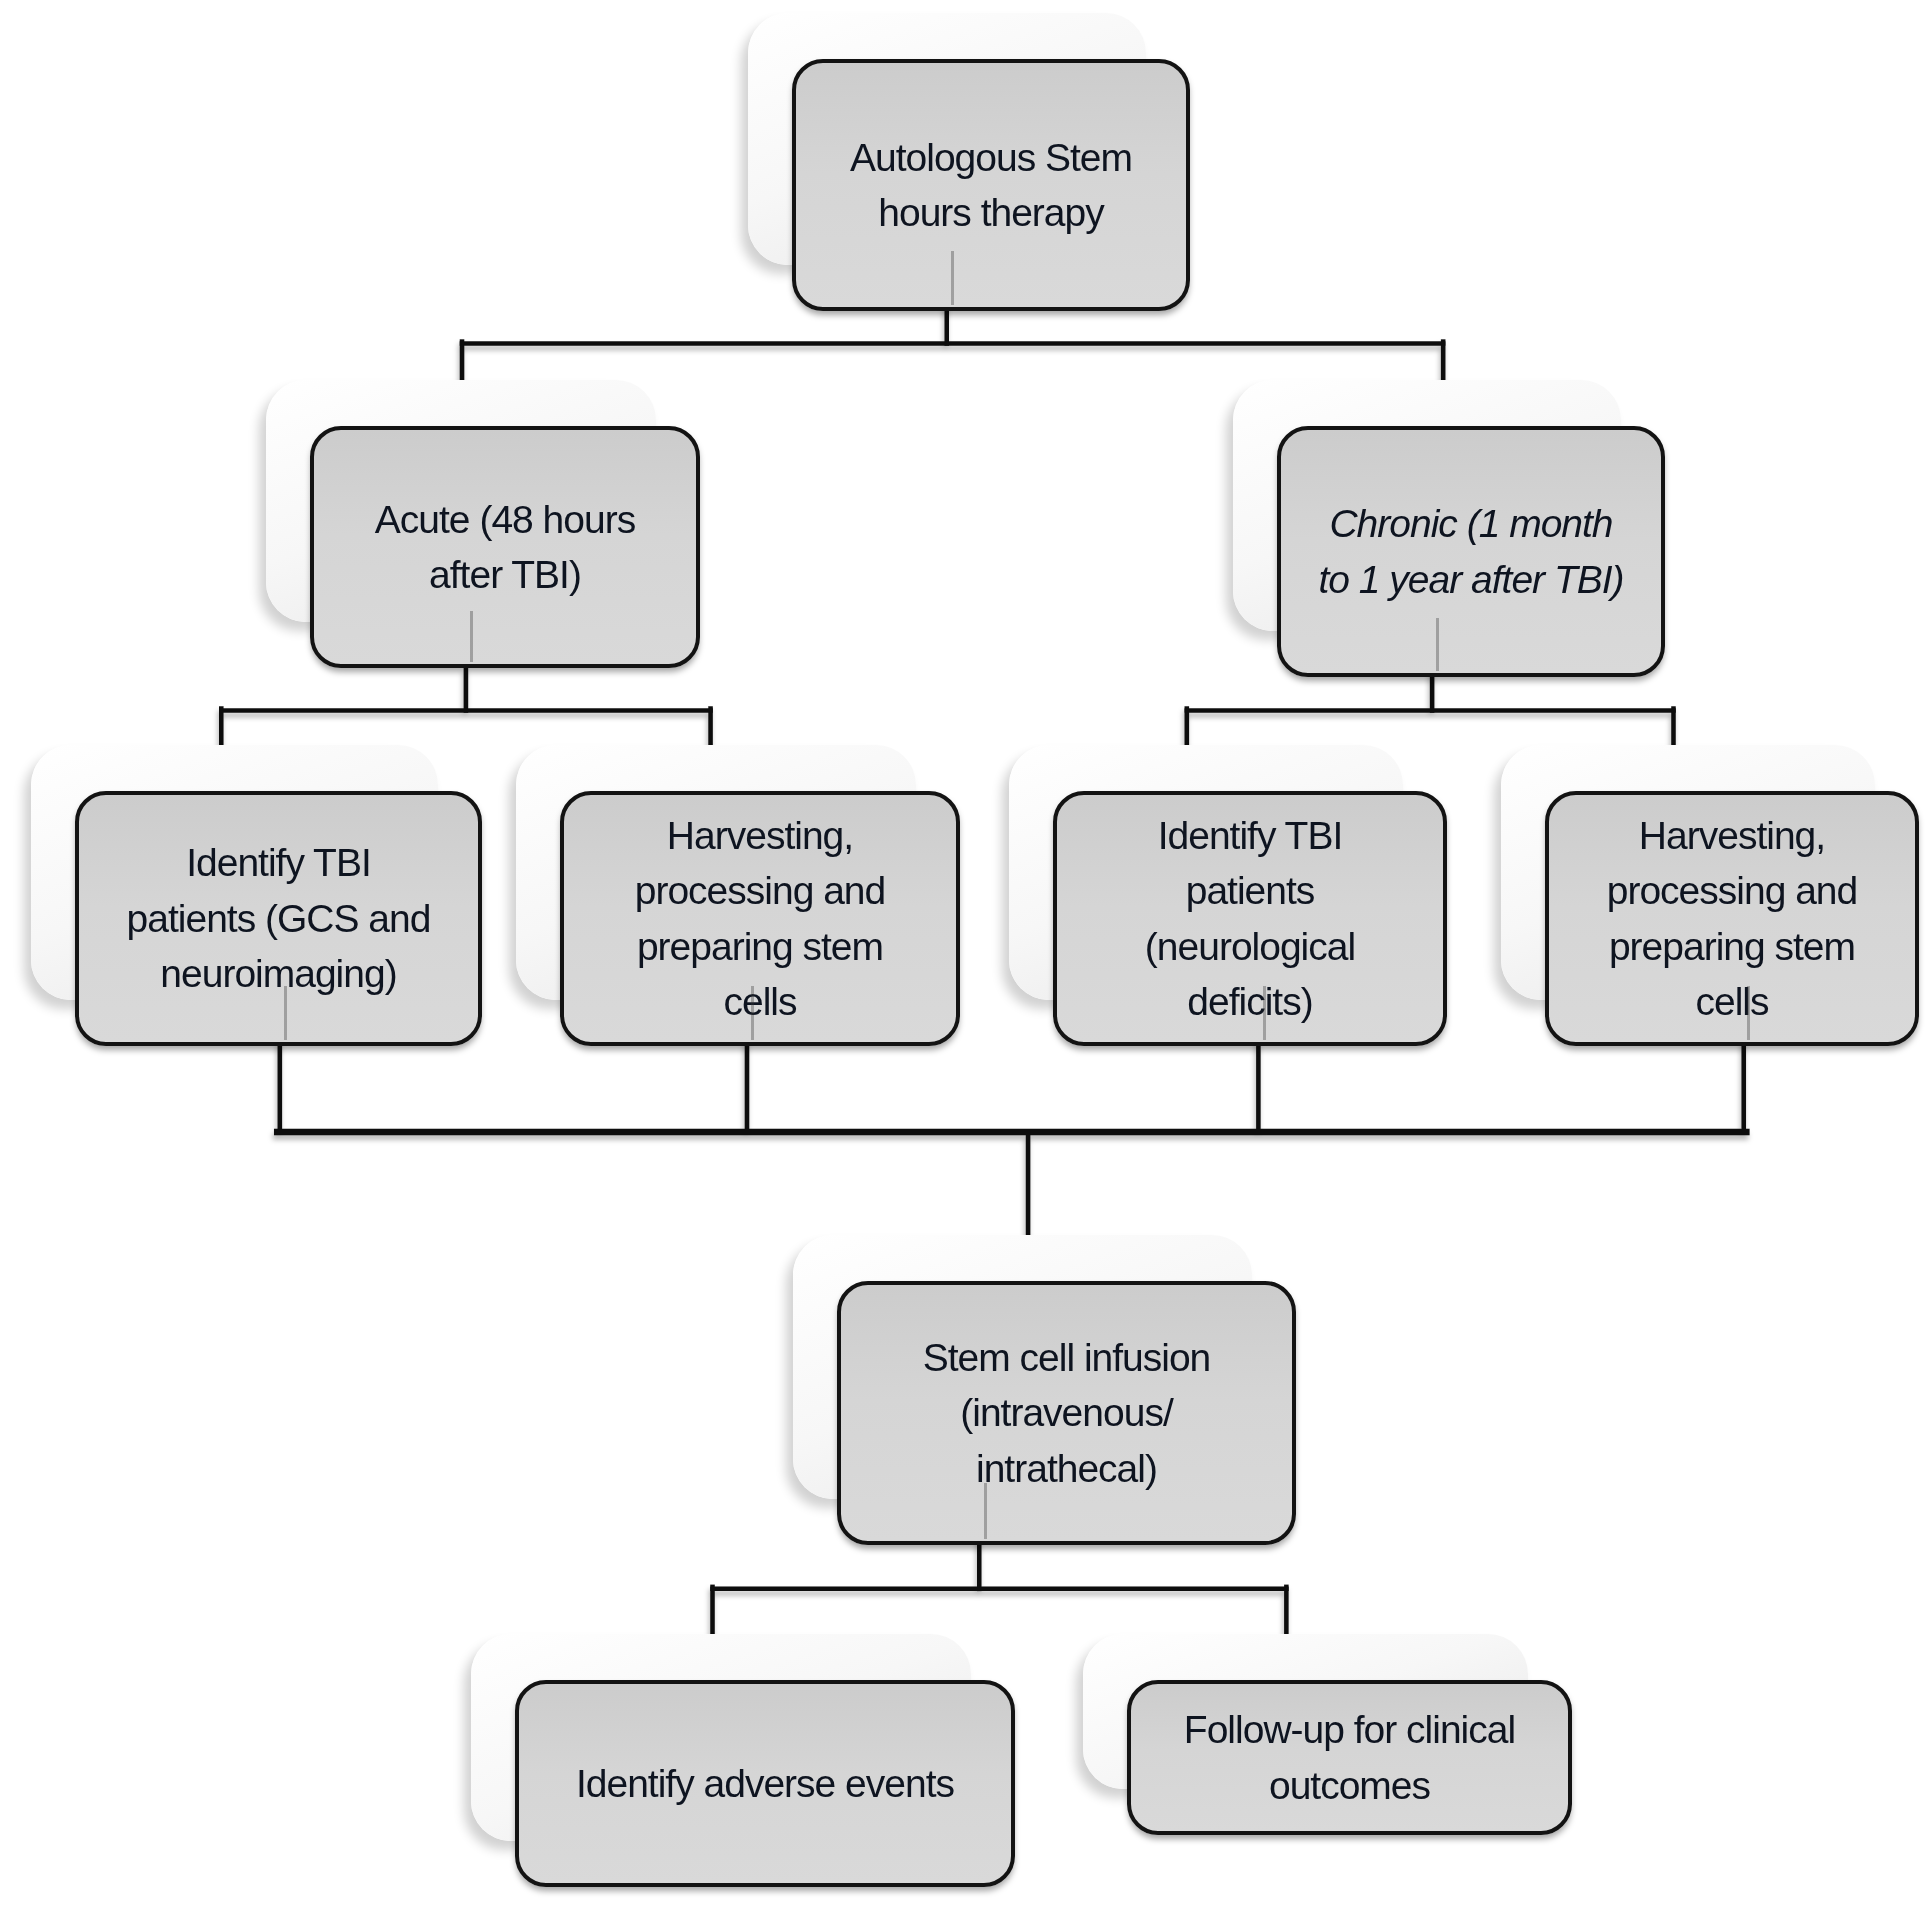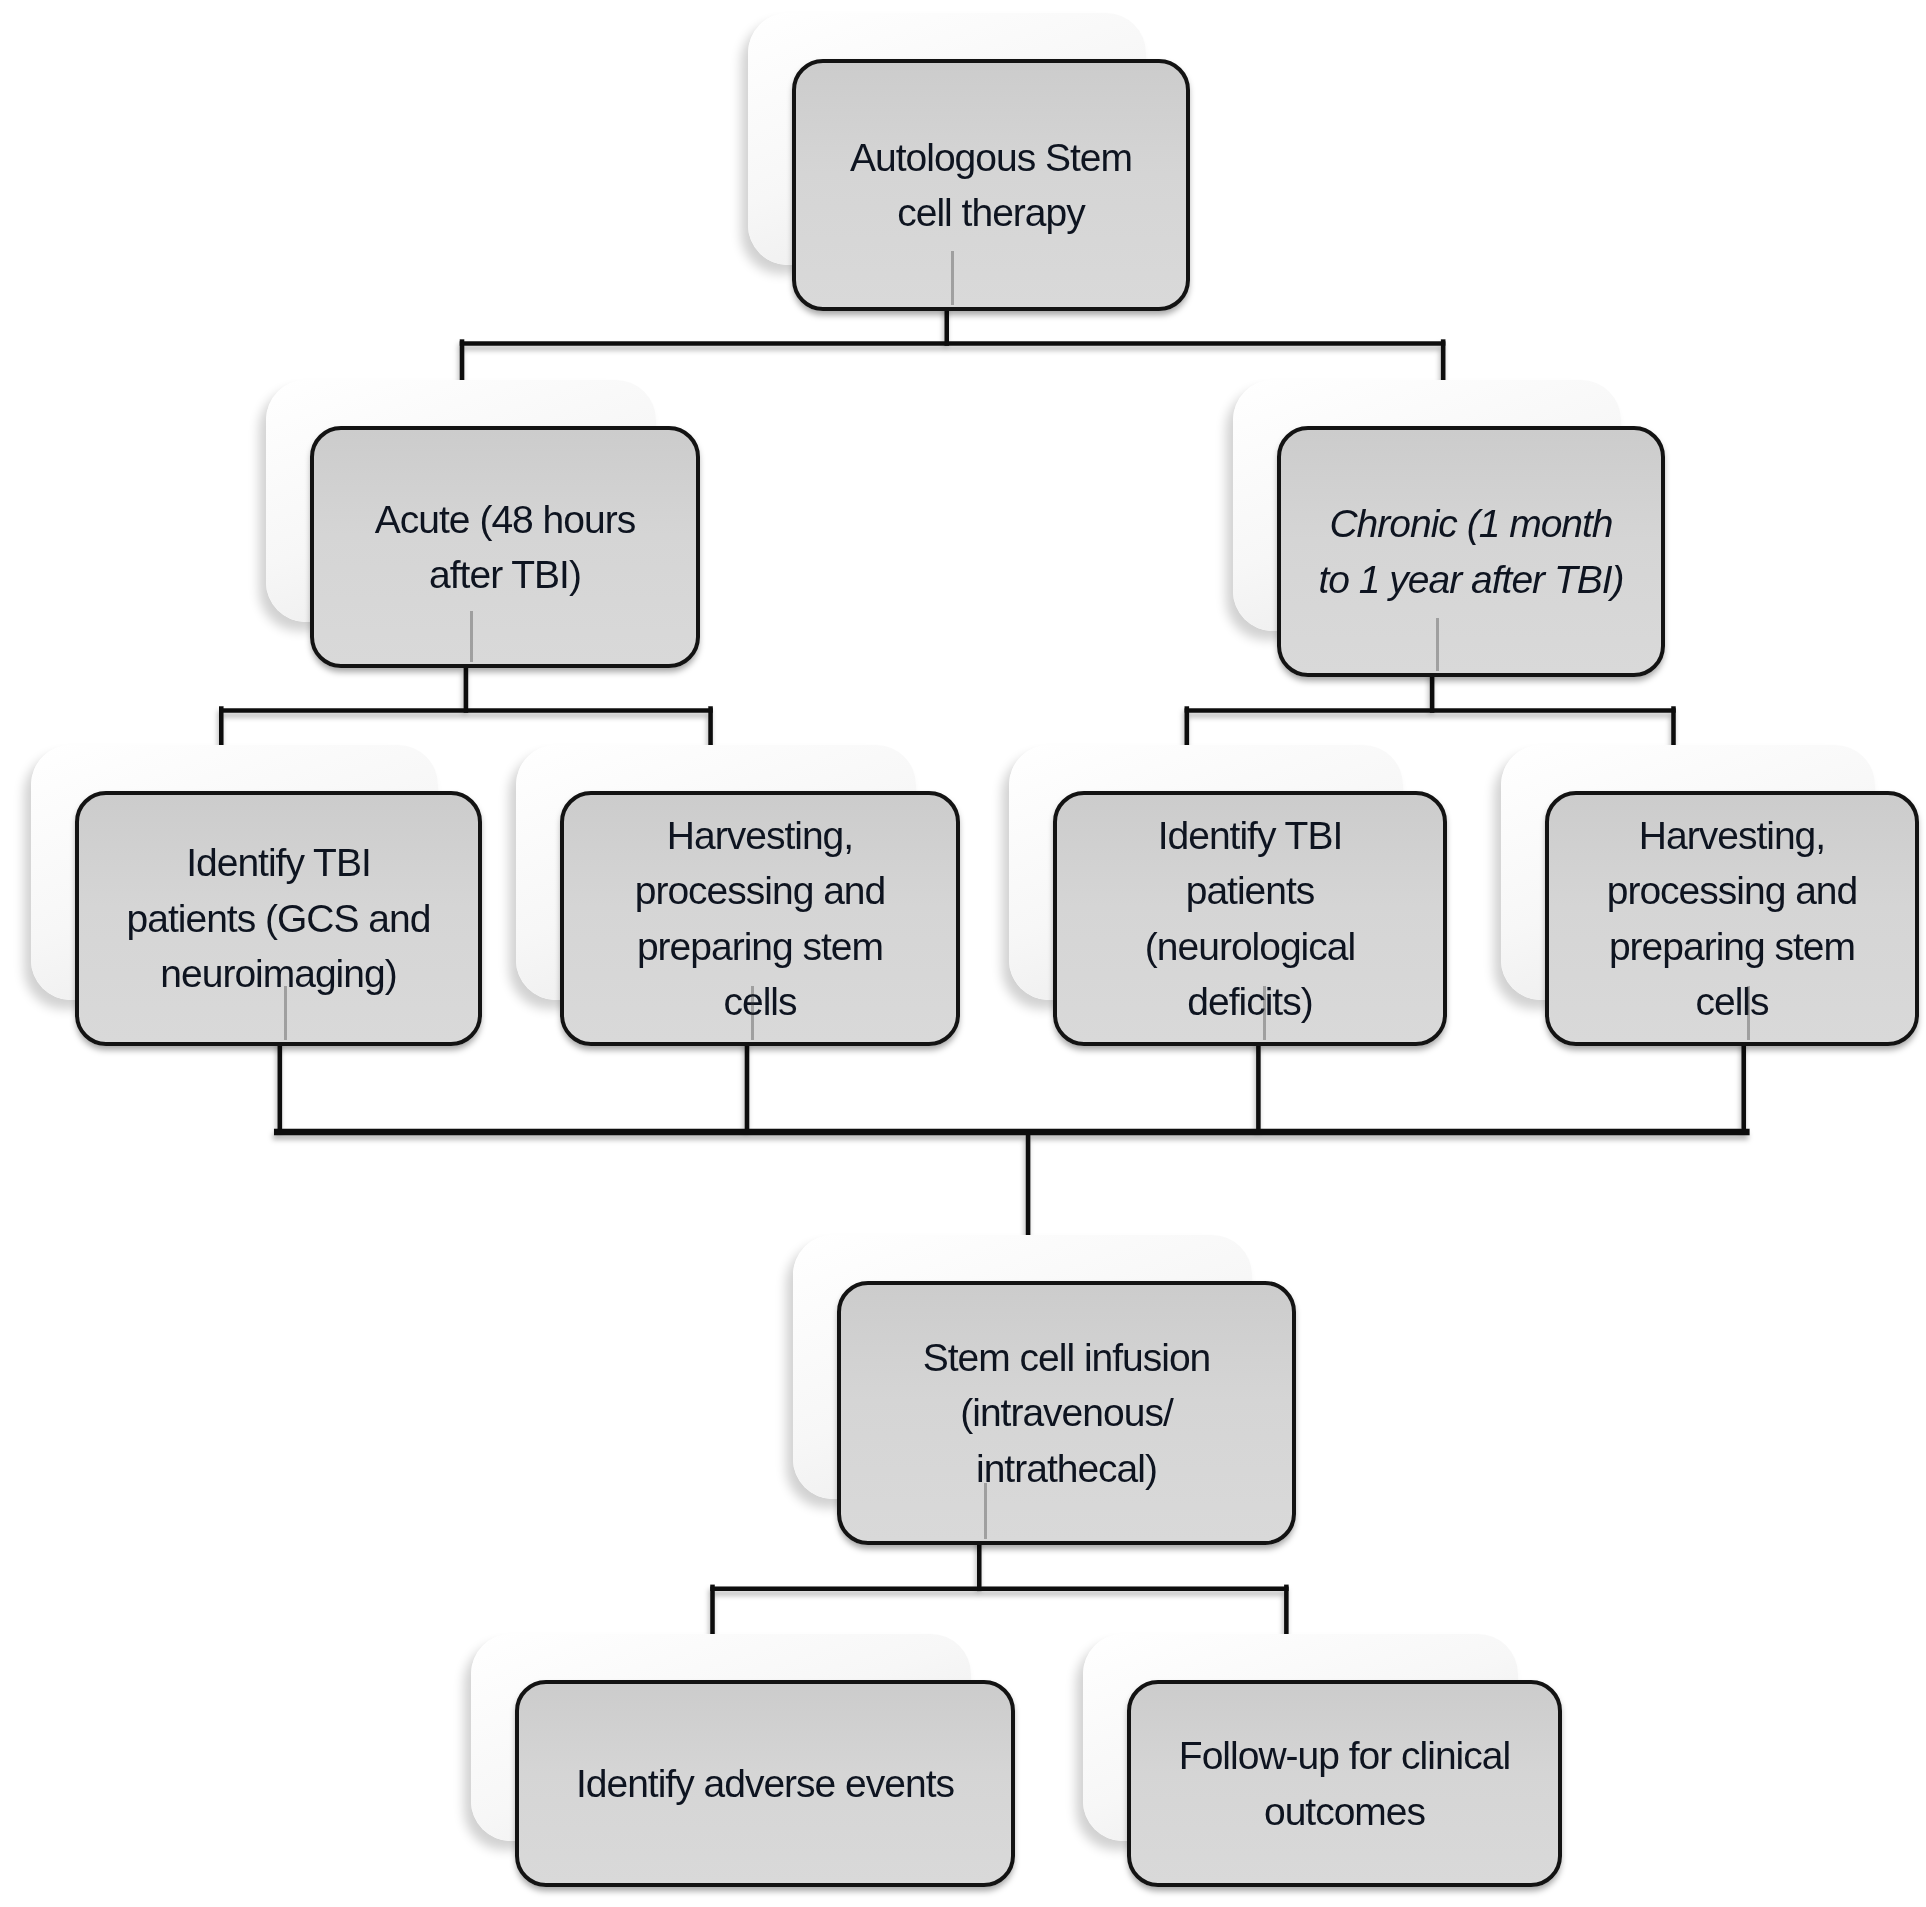--- a/index.html
+++ b/index.html
@@ -113,21 +113,21 @@
         <line x1="1977" y1="2439" x2="1977" y2="2592"></line>
       </g>
     </g>
   </svg>
 
   <div class="node" style="left:792px; top:59px; width:398px; height:252px;">
     <div class="node-shadow"></div>
     <div class="node-box">
       <div class="stub" style="left:155px;"></div>
       <span class="node-label">Autologous Stem
-cell therapy</span>
+hours therapy</span>
     </div>
   </div>
 
   <div class="node" style="left:310px; top:426px; width:390px; height:242px;">
     <div class="node-shadow"></div>
     <div class="node-box">
       <div class="stub" style="left:156px;"></div>
       <span class="node-label">Acute (48 hours
 after TBI)</span>
     </div>
@@ -195,21 +195,21 @@
     </div>
   </div>
 
   <div class="node" style="left:515px; top:1680px; width:500px; height:207px;">
     <div class="node-shadow"></div>
     <div class="node-box">
       <span class="node-label">Identify adverse events</span>
     </div>
   </div>
 
-  <div class="node" style="left:1127px; top:1680px; width:435px; height:207px;">
+  <div class="node" style="left:1127px; top:1680px; width:435px; height:155px;padding-left:10px;">
     <div class="node-shadow"></div>
     <div class="node-box">
       <span class="node-label">Follow-up for clinical
 outcomes</span>
     </div>
   </div>
 
 </div>
 
 

